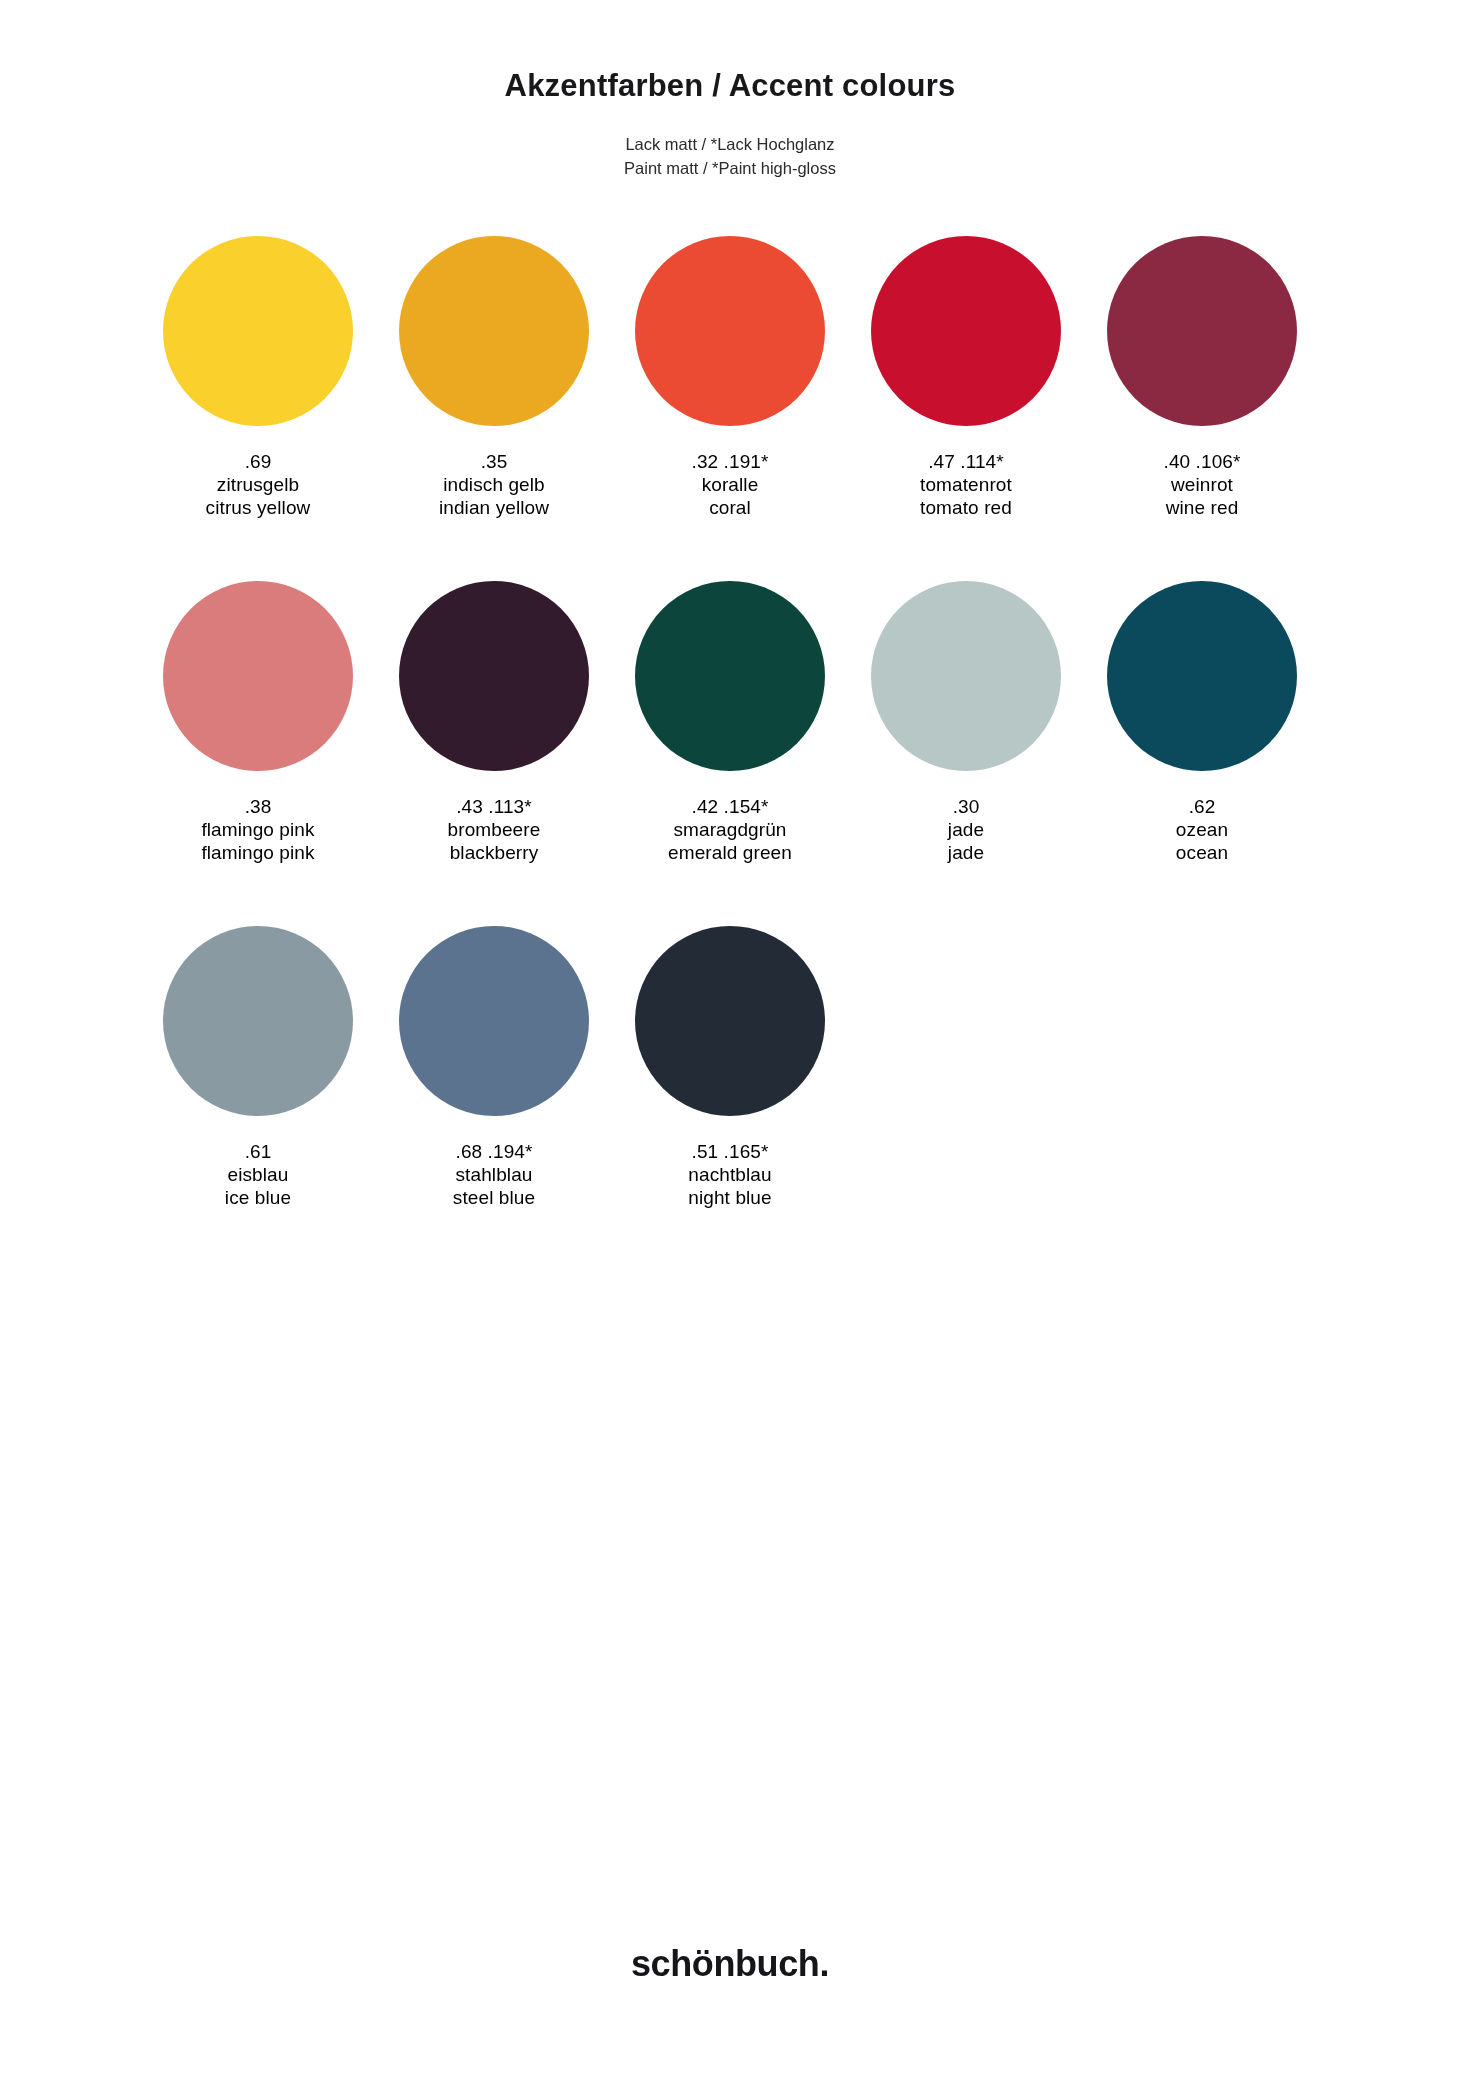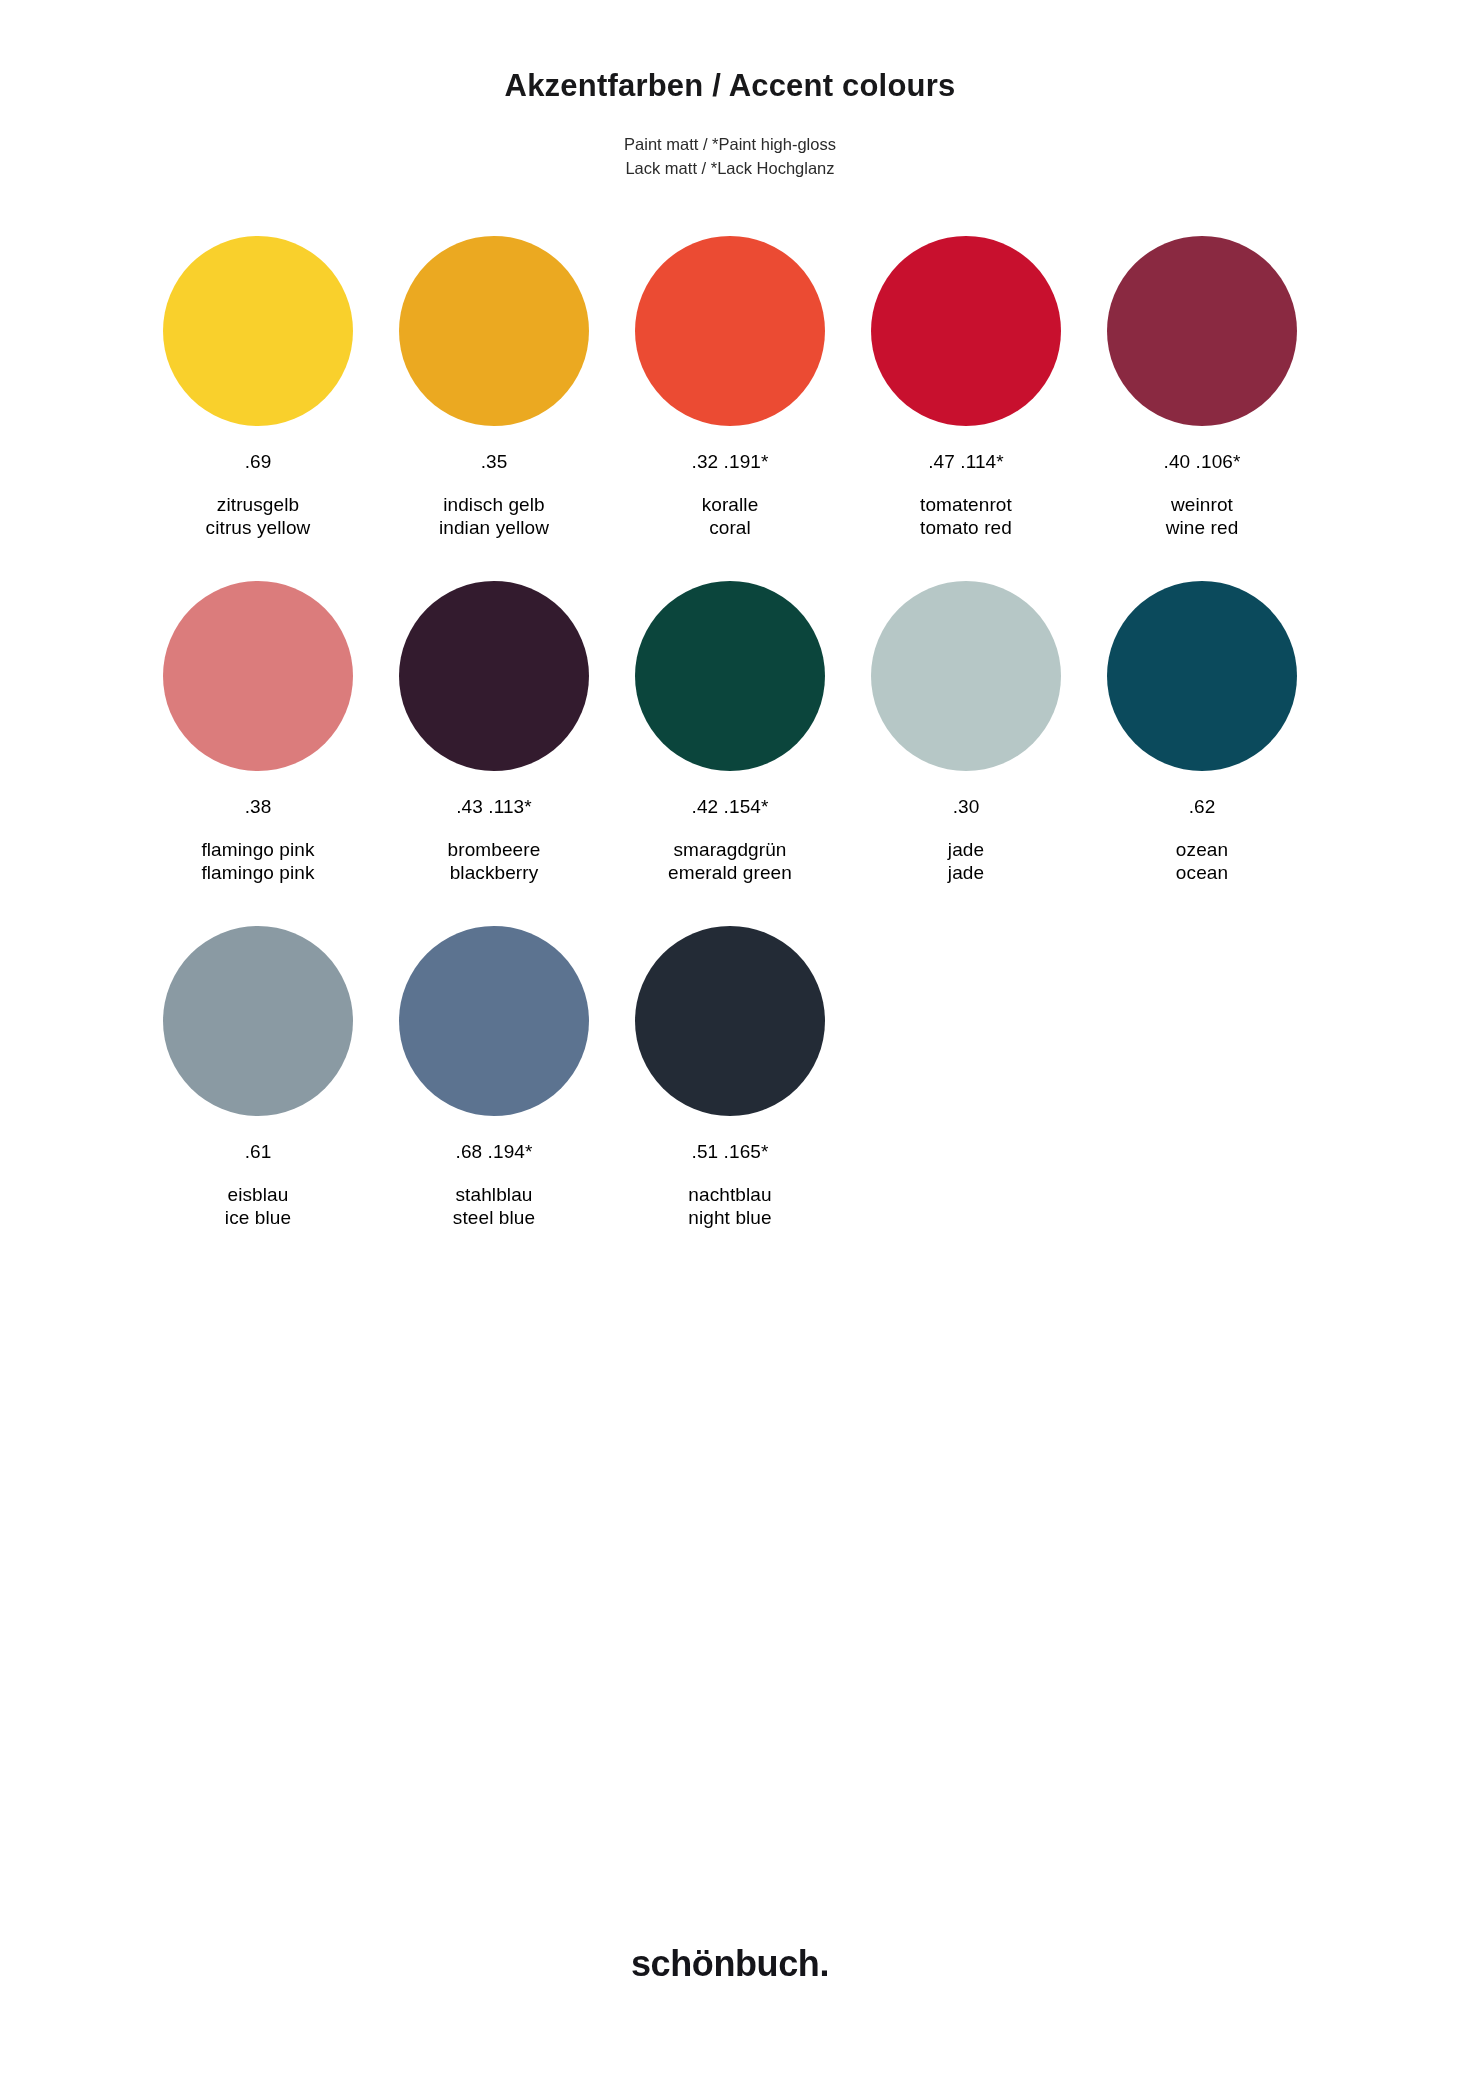--- a/index.html
+++ b/index.html
@@ -64,21 +64,21 @@
     font-size: 19px;
     line-height: 1.22;
     color: #000000;
     letter-spacing: 0.1px;
   }
   .swatch-code {
     display: block;
     font-weight: 400;
     white-space: nowrap;
   }
-  .swatch-name-de { display: block; white-space: nowrap; margin-top: 20px; }
+  .swatch-name-de { display: block; white-space: nowrap; }
   .swatch-name-en { display: block; white-space: nowrap; }
 
   
   .page-footer {
     position: absolute;
     left: 0;
     right: 0;
     bottom: 0;
     height: 180px;
     display: flex;
@@ -110,22 +110,22 @@
     overflow: hidden;
     white-space: nowrap;
   }
 </style>
 </head>
 <body>
 
 <div class="page-header">
   <h1 class="page-title">Akzentfarben / Accent colours</h1>
   <div class="subtitle-block">
+    <span class="subtitle-line">Lack matt / *Lack Hochglanz</span>
     <span class="subtitle-line">Paint matt / *Paint high-gloss</span>
-    <span class="subtitle-line">Lack matt / *Lack Hochglanz</span>
   </div>
 </div>
 
 <div class="swatch-grid">
     <div class="swatch-cell">
       <span class="swatch-dot" style="background: rgb(249, 208, 44);"></span>
       <div class="swatch-caption">
         <span class="swatch-code">.69</span>
         <span class="swatch-name-de">zitrusgelb</span>
         <span class="swatch-name-en">citrus yellow</span>

